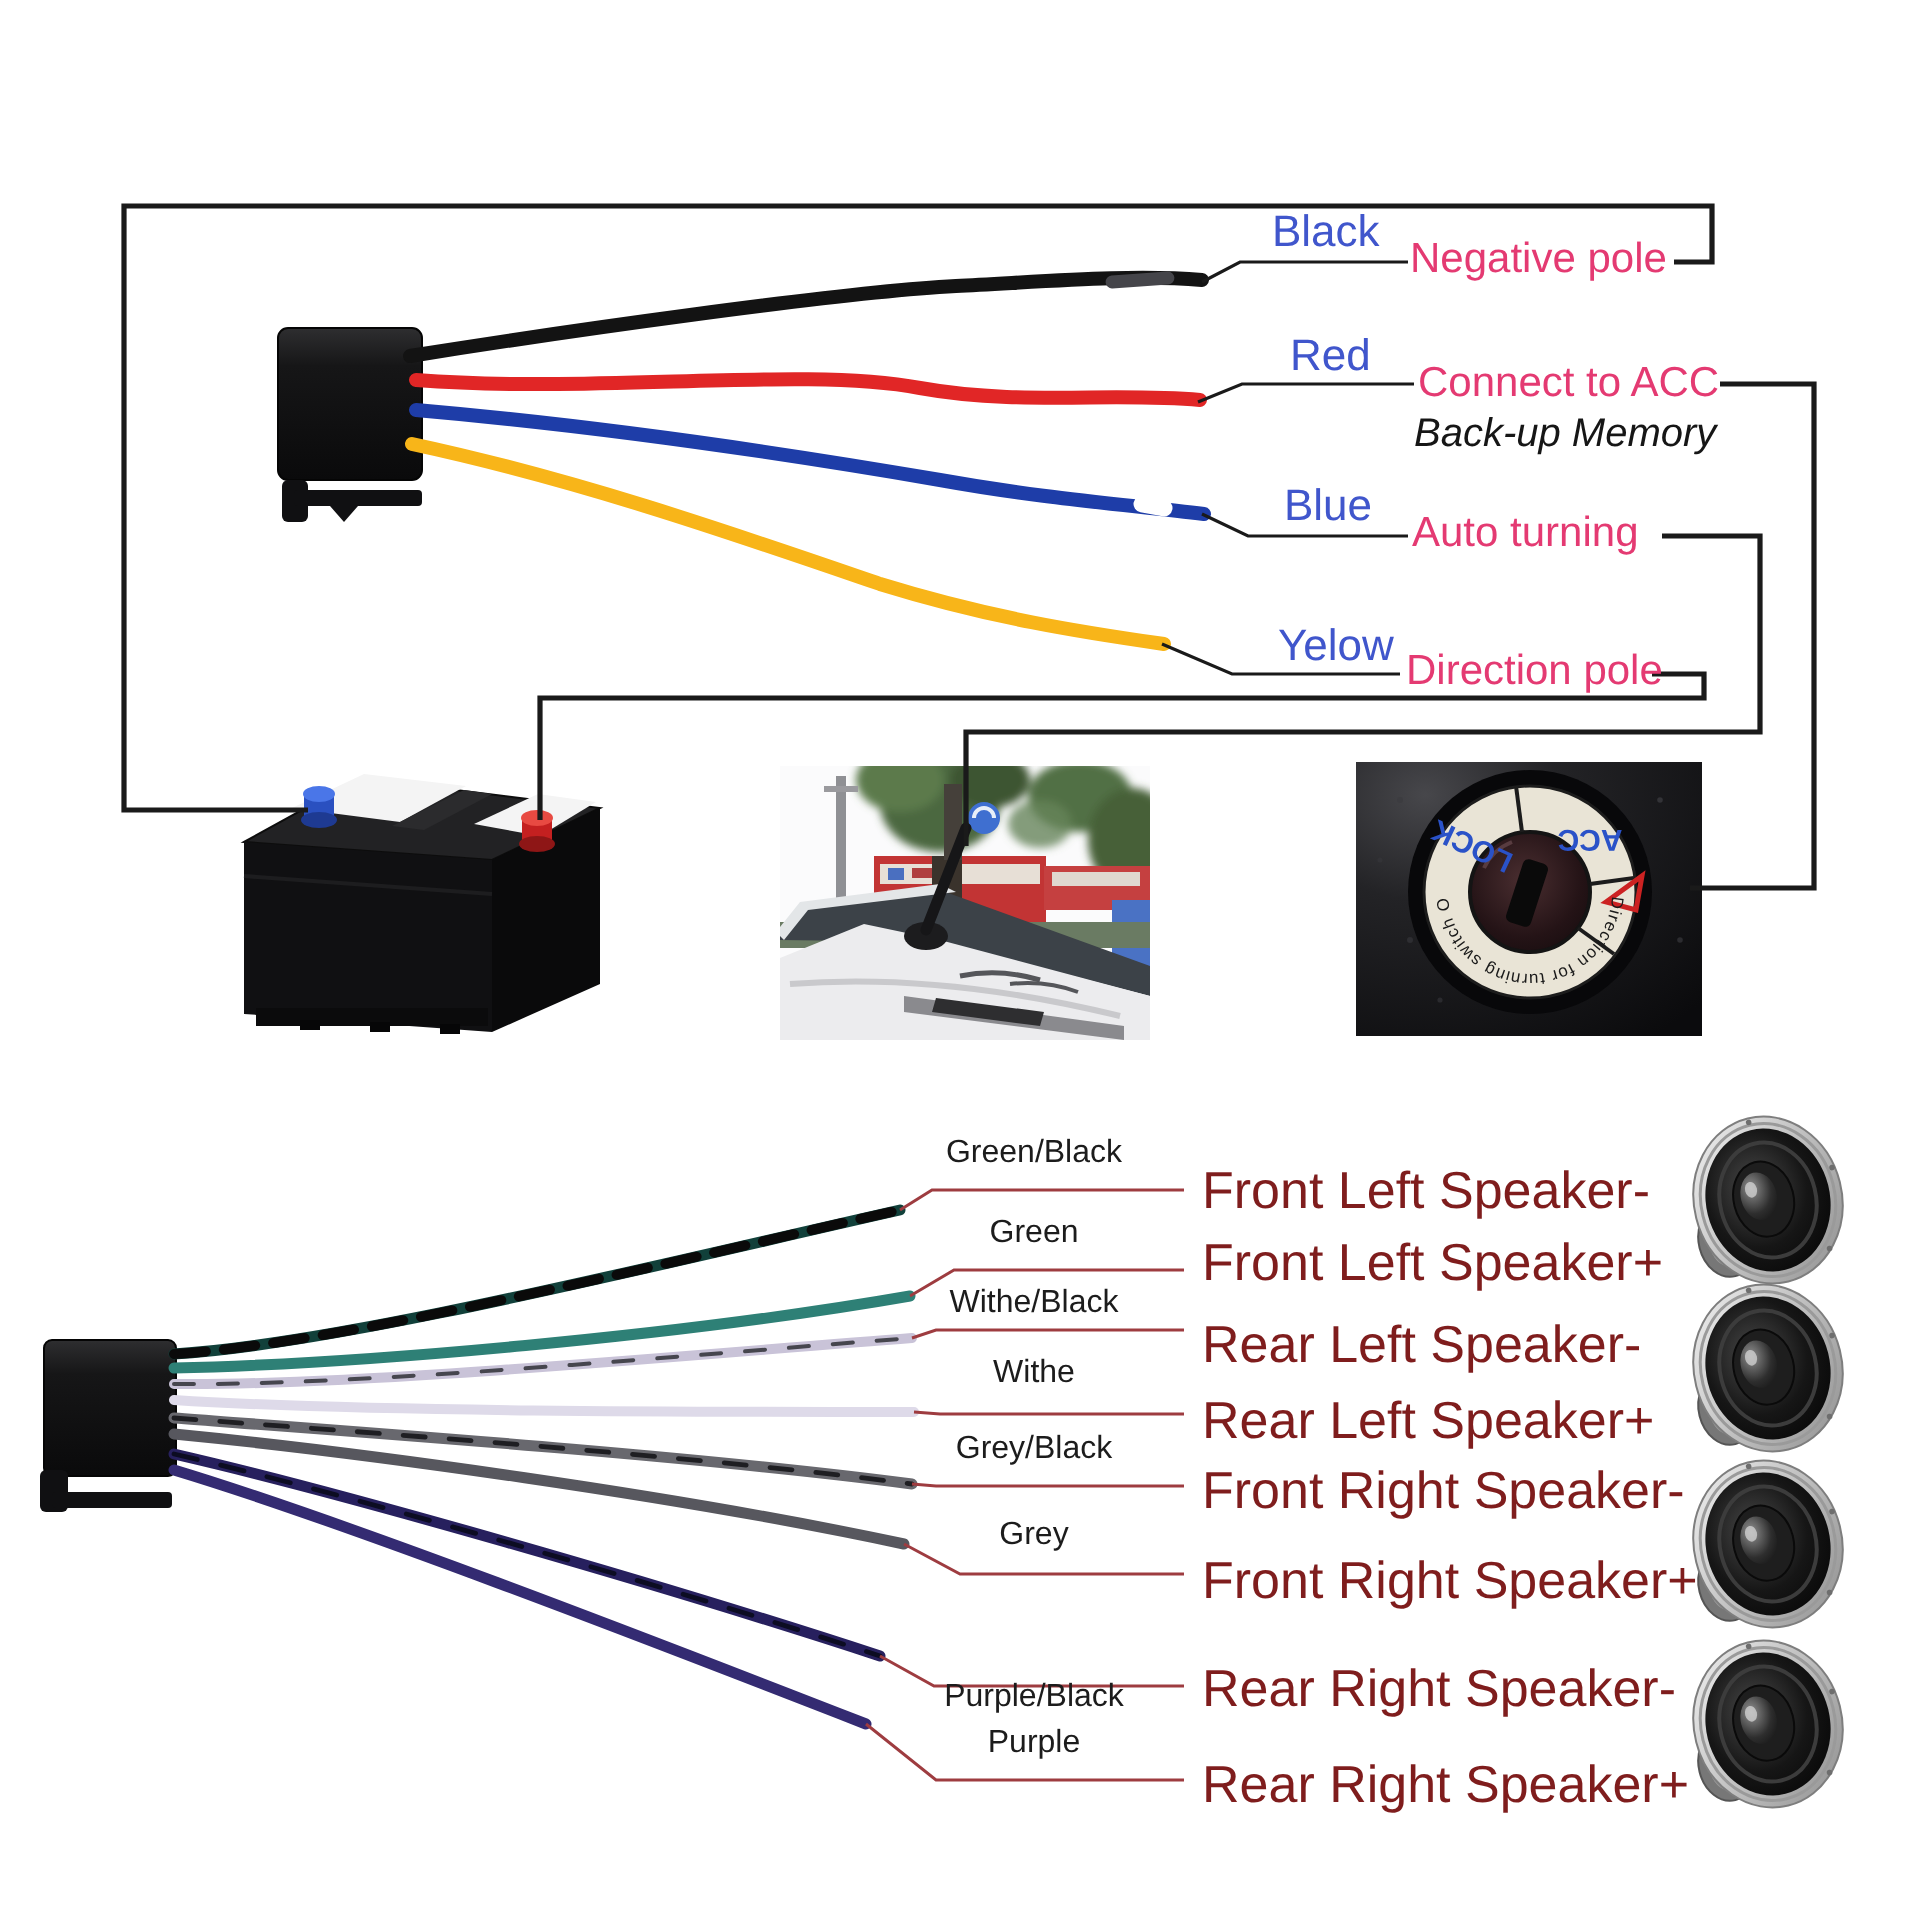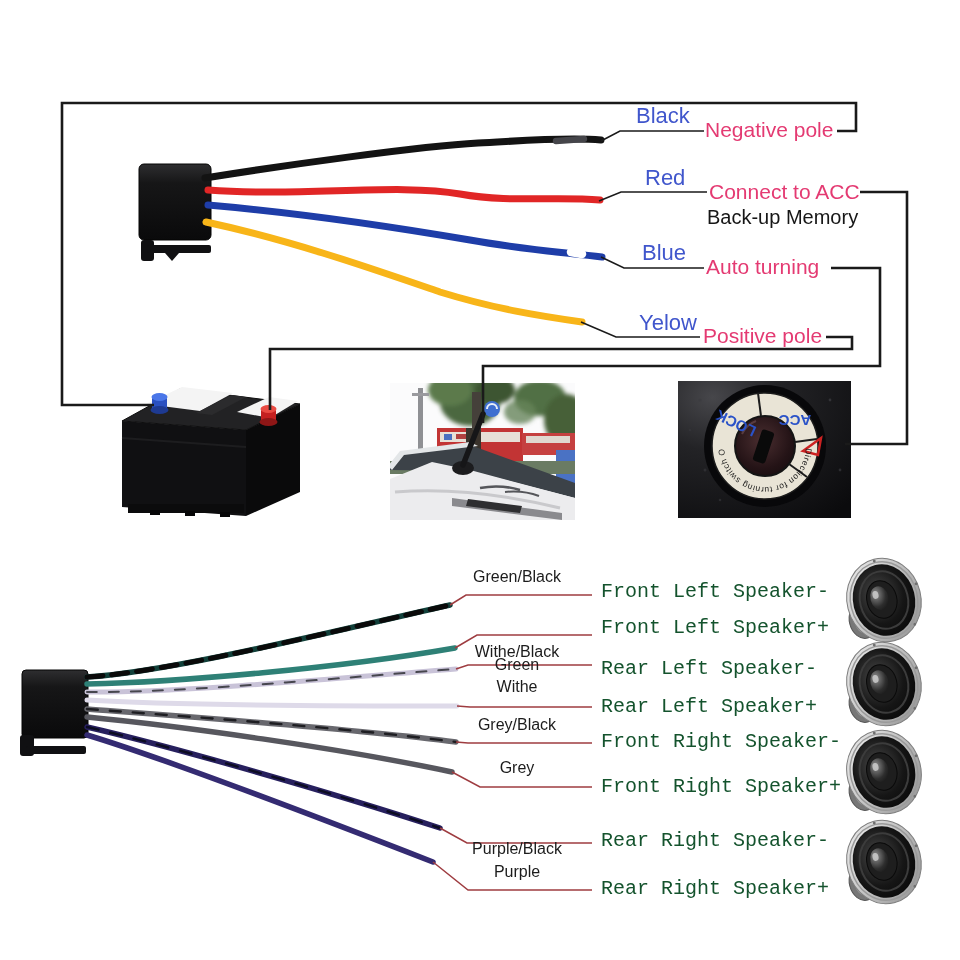--- a/index.html
+++ b/index.html
@@ -4,21 +4,21 @@
 <style>
   html,body{margin:0;padding:0;background:#ffffff;}
   .stage{position:relative;width:960px;height:960px;background:#ffffff;overflow:hidden;
          font-family:"Liberation Sans",sans-serif;}
   .stage svg{position:absolute;left:0;top:0;}
   .lbl{position:absolute;white-space:nowrap;line-height:1.1;}
   .c-wire{color:#4056cc;font-size:22px;}
   .c-conn{color:#e43a72;font-size:21px;}
   .c-note{color:#161616;font-size:20px;}
   .wname{color:#1c1c1c;font-size:16px;width:140px;text-align:center;}
-  .spklbl{color:#14532d;font-size:20px;font-family:Liberation Mono, monospace;}
+  .spklbl{color:#7f1d1d;font-size:26px;}
 </style>
 </head>
 <body>
 
 <div class="stage">
 
 <svg width="960" height="960" viewBox="0 0 960 960">
   <defs>
     <linearGradient id="relayGrad" x1="0" y1="0" x2="0" y2="1">
       <stop offset="0" stop-color="#2e2e30"></stop>
@@ -233,30 +233,30 @@
   <use href="#speakerUnit" x="884" y="684"></use>
   <use href="#speakerUnit" x="884" y="772"></use>
   <use href="#speakerUnit" x="884" y="862"></use>
 </svg>
 
 <div class="lbl c-wire" style="left:636px;top:104px;">Black</div>
 <div class="lbl c-conn" style="left:705px;top:118px;">Negative pole</div>
 
 <div class="lbl c-wire" style="left:645px;top:166px;">Red</div>
 <div class="lbl c-conn" style="left:709px;top:180px;">Connect to ACC</div>
-<div class="lbl c-note" style="left:707px;top:206px;">Back-up Memory</div>
+<div class="lbl c-note" style="left:707px;top:206px;font-style:italic;">Back-up Memory</div>
 
 <div class="lbl c-wire" style="left:642px;top:241px;">Blue</div>
 <div class="lbl c-conn" style="left:706px;top:255px;">Auto turning</div>
 
 <div class="lbl c-wire" style="left:639px;top:311px;">Yelow</div>
-<div class="lbl c-conn" style="left:703px;top:324px;">Positive pole</div>
+<div class="lbl c-conn" style="left:703px;top:324px;">Direction pole</div>
 
 <div class="lbl wname" style="left:447px;top:568px;">Green/Black</div>
-<div class="lbl wname" style="left:447px;top:608px;margin-top:48px;">Green</div>
+<div class="lbl wname" style="left:447px;top:608px;">Green</div>
 <div class="lbl wname" style="left:447px;top:643px;">Withe/Black</div>
 <div class="lbl wname" style="left:447px;top:678px;">Withe</div>
 <div class="lbl wname" style="left:447px;top:716px;">Grey/Black</div>
 <div class="lbl wname" style="left:447px;top:759px;">Grey</div>
 <div class="lbl wname" style="left:447px;top:840px;">Purple/Black</div>
 <div class="lbl wname" style="left:447px;top:863px;">Purple</div>
 
 <div class="lbl spklbl" style="left:601px;top:581px;">Front Left Speaker-</div>
 <div class="lbl spklbl" style="left:601px;top:617px;">Front Left Speaker+</div>
 <div class="lbl spklbl" style="left:601px;top:658px;">Rear Left Speaker-</div>

